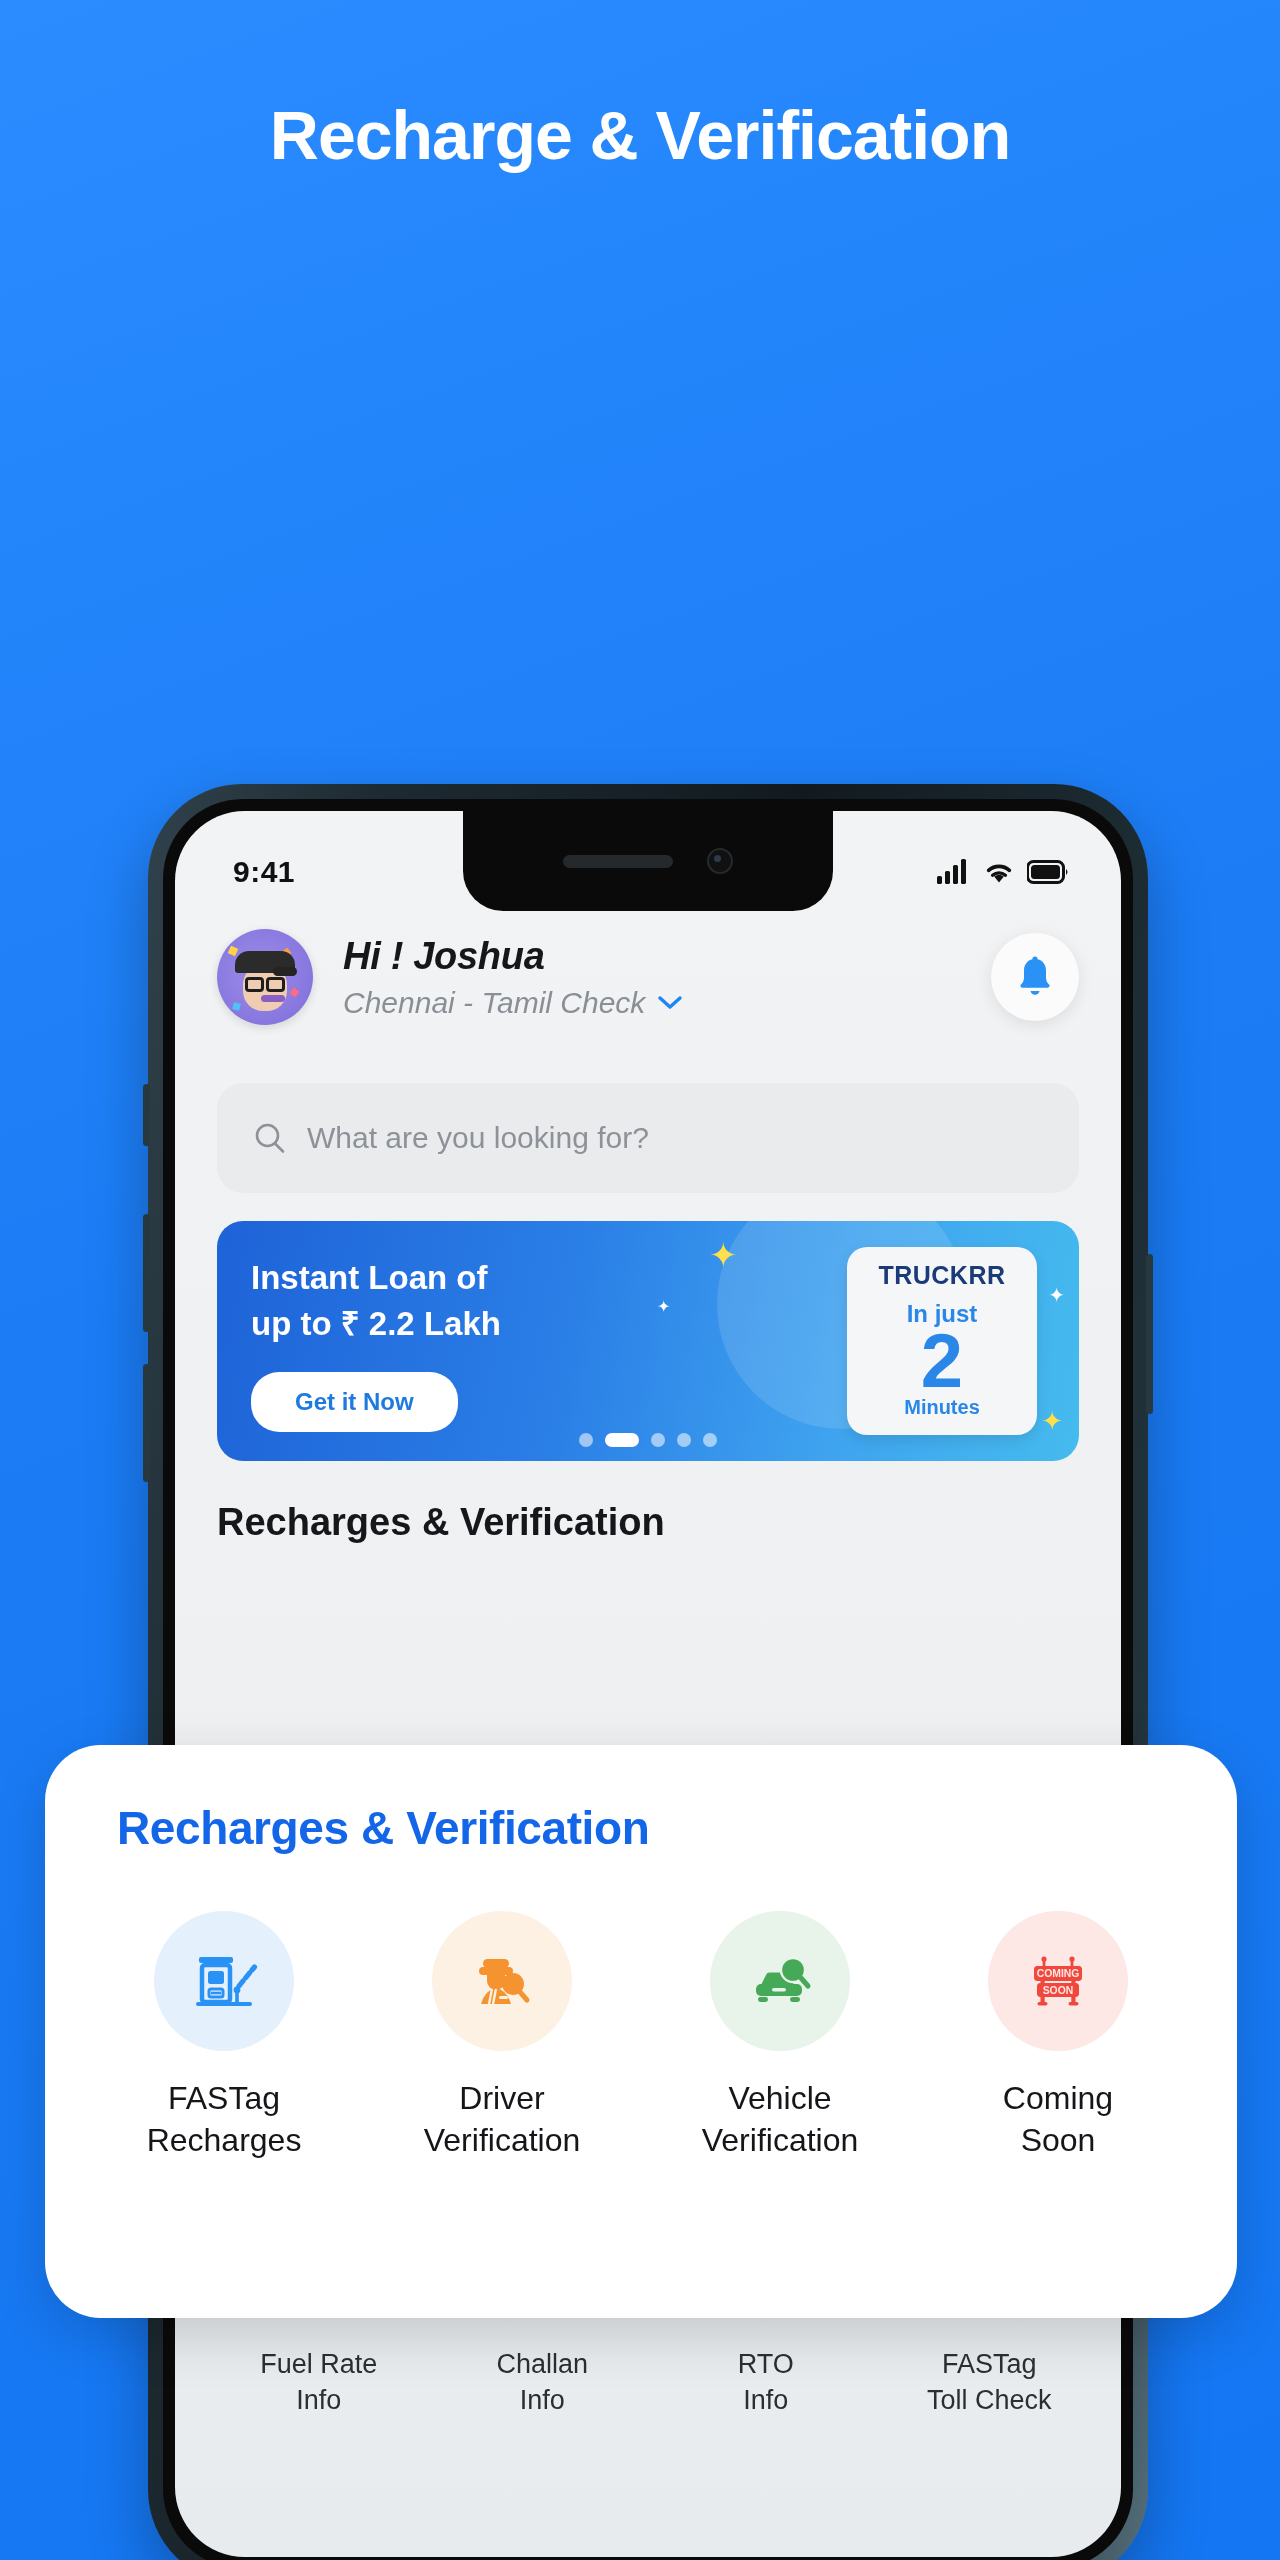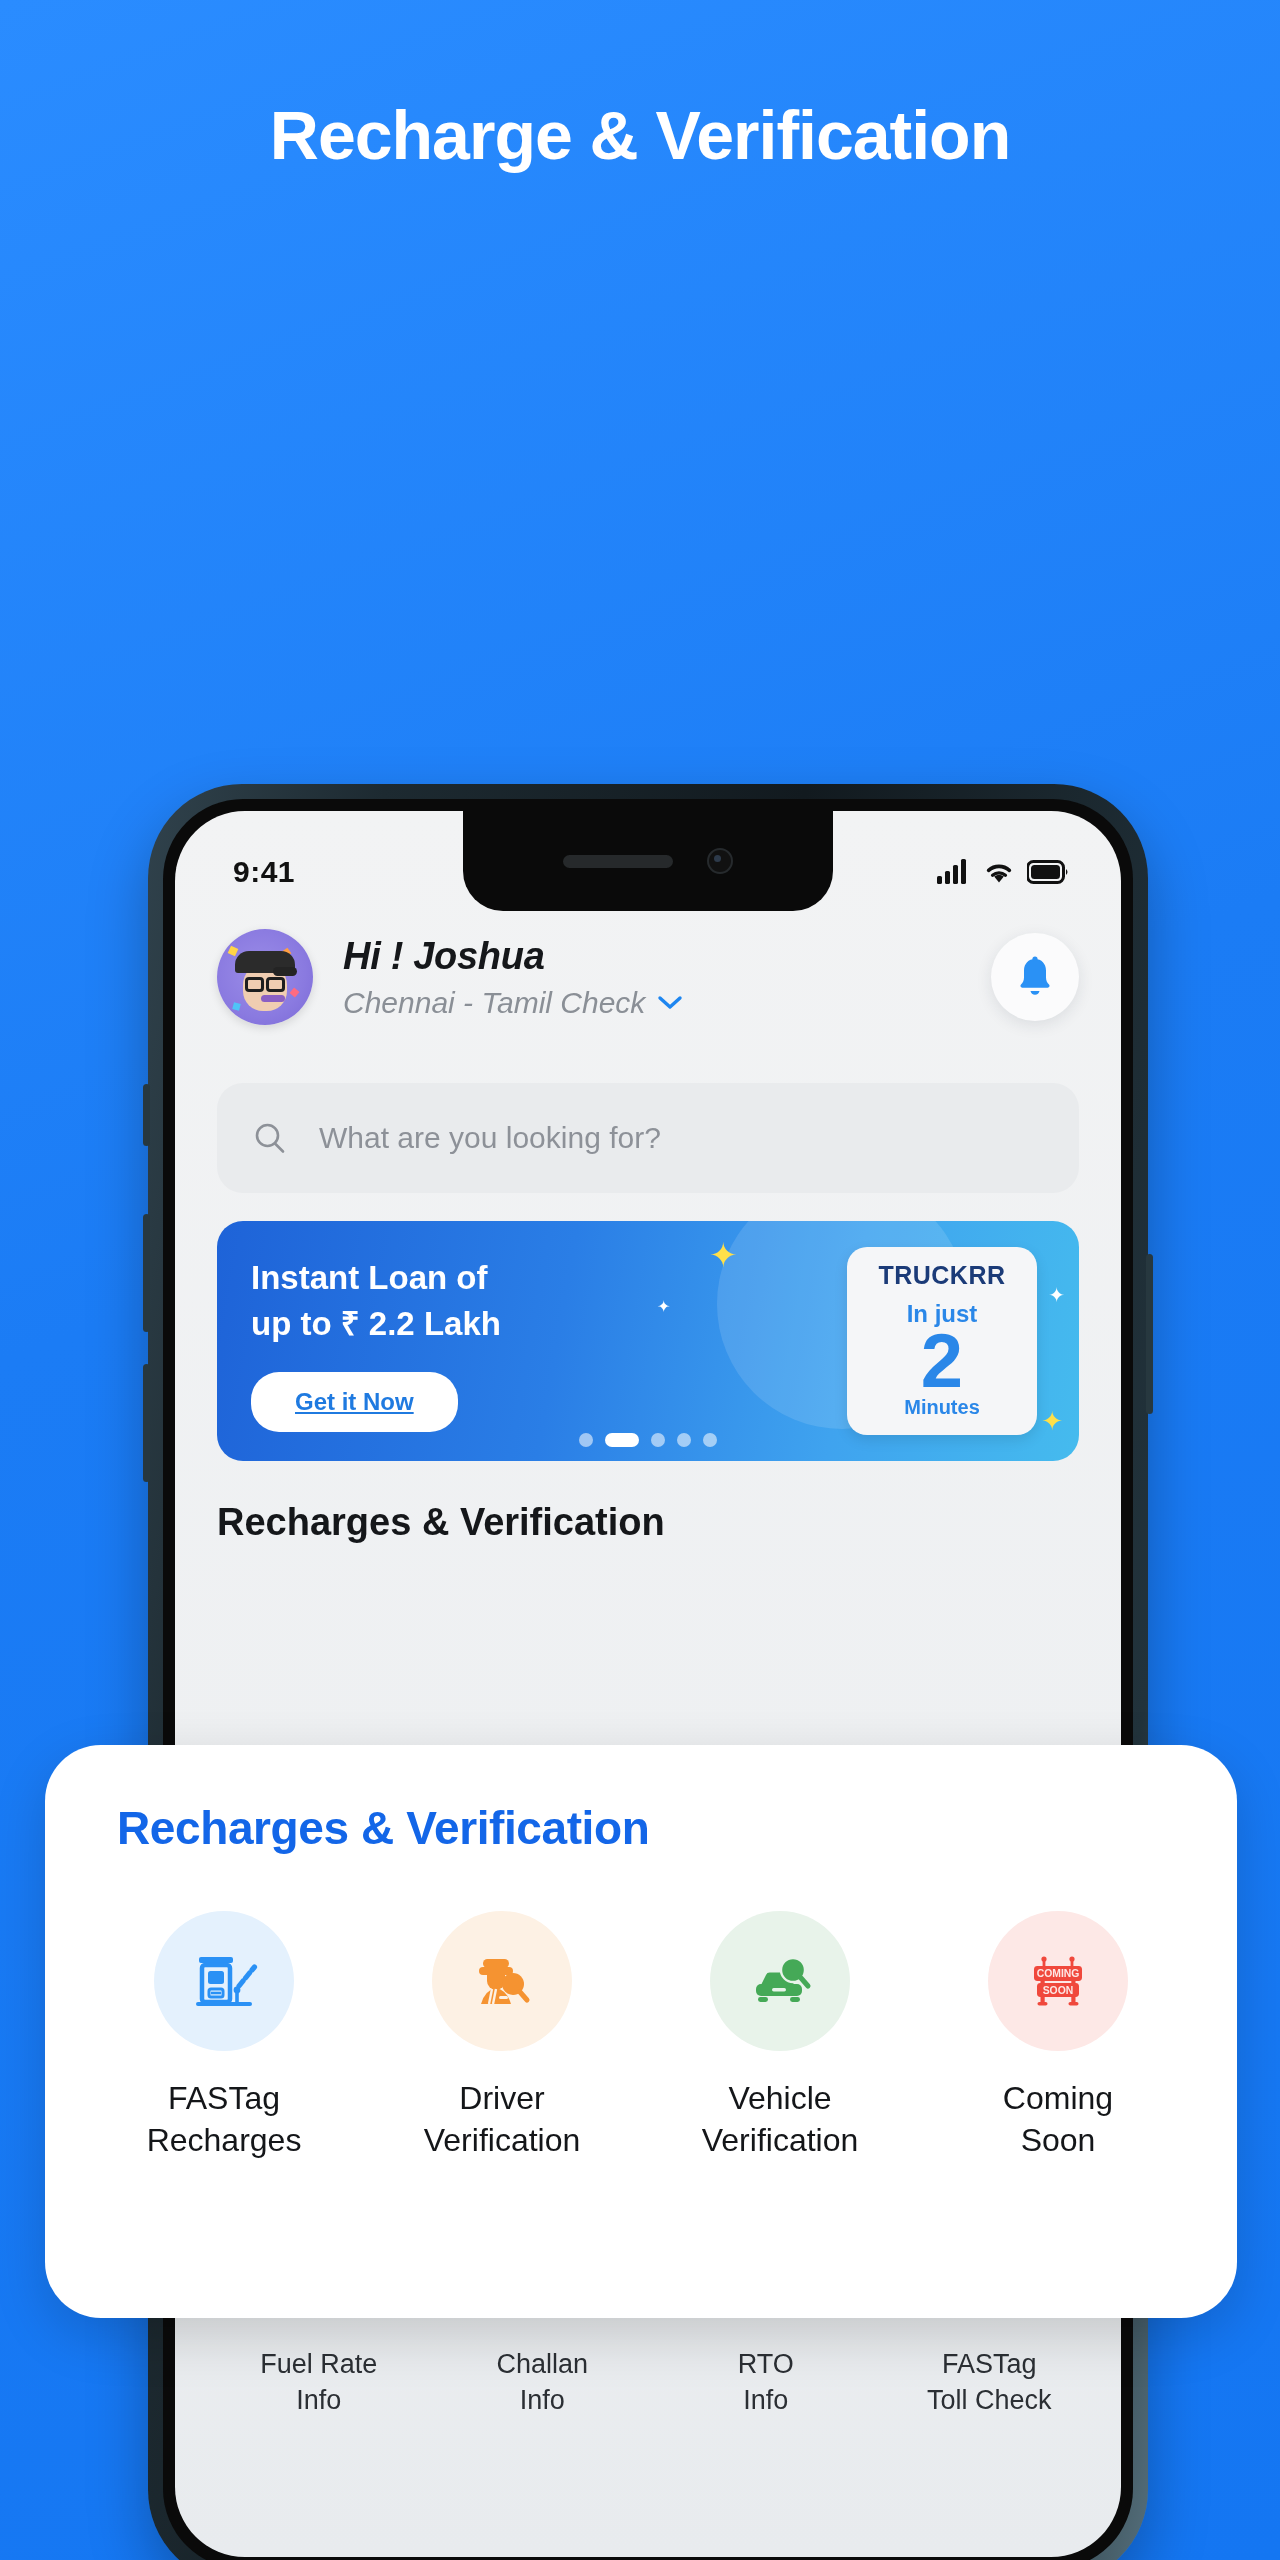--- a/index.html
+++ b/index.html
@@ -115,42 +115,42 @@
     display: flex; align-items: center; justify-content: center;
     box-shadow: 0 4px 16px rgba(30,40,60,0.10);
     flex: none;
   }
 
   
   .searchbar {
     position: absolute; top: 272px; left: 42px; right: 42px;
     height: 110px; border-radius: 26px;
     background: #e9ebed;
-    display: flex; align-items: center; padding: 0 36px; gap: 32px;
+    display: flex; align-items: center; padding: 0 36px; gap: 20px;
   }
   .search-ph { font-size: 30px; color: #8d9198; }
 
   
   .banner {
     position: absolute; top: 410px; left: 42px; right: 42px;
     height: 240px; border-radius: 26px;
     background: linear-gradient(100deg, #1e63d8 0%, #2a7ee6 40%, #3fa3ef 72%, #45bbee 100%);
     overflow: hidden;
   }
   .banner-blob {
     position: absolute; right: 112px; top: -42px; width: 250px; height: 250px;
     border-radius: 50%; background: rgba(255,255,255,0.12);
   }
   .banner-left { position: absolute; left: 34px; top: 34px; }
   .banner-title { color: #fff; font-size: 33px; font-weight: bold; line-height: 1.38; }
   .get-btn {
     margin-top: 26px; display: inline-block;
     background: #fff; color: #1f7ae0;
     font-size: 24px; font-weight: bold;
-    padding: 16px 44px; border-radius: 28px; text-decoration: underline;
+    padding: 16px 44px; border-radius: 28px;
   }
   .banner-card {
     position: absolute; right: 42px; top: 26px;
     width: 190px; height: 188px;
     background: #f5f6f8; border-radius: 20px;
     display: flex; flex-direction: column; align-items: center;
     padding-top: 14px;
     box-shadow: 0 5px 14px rgba(0,0,0,0.10);
   }
   .bc-brand { font-size: 25px; font-weight: bold; color: #1b3b78; letter-spacing: 0.5px; }

